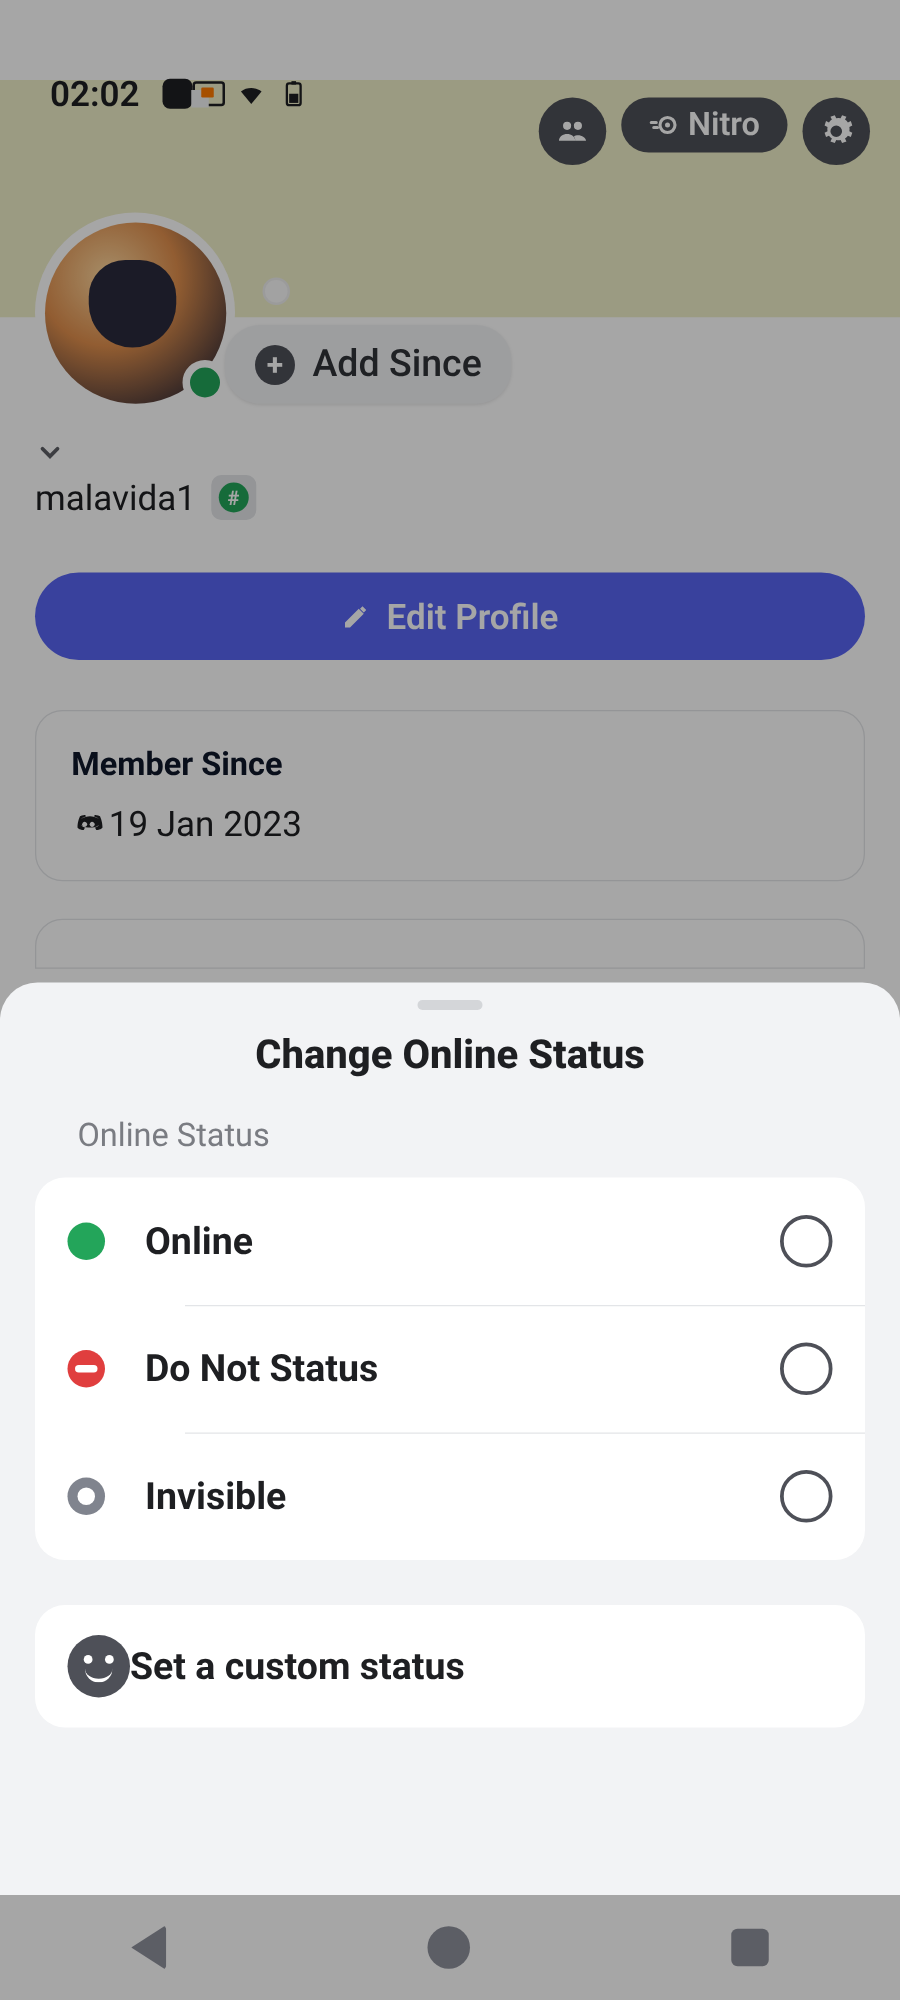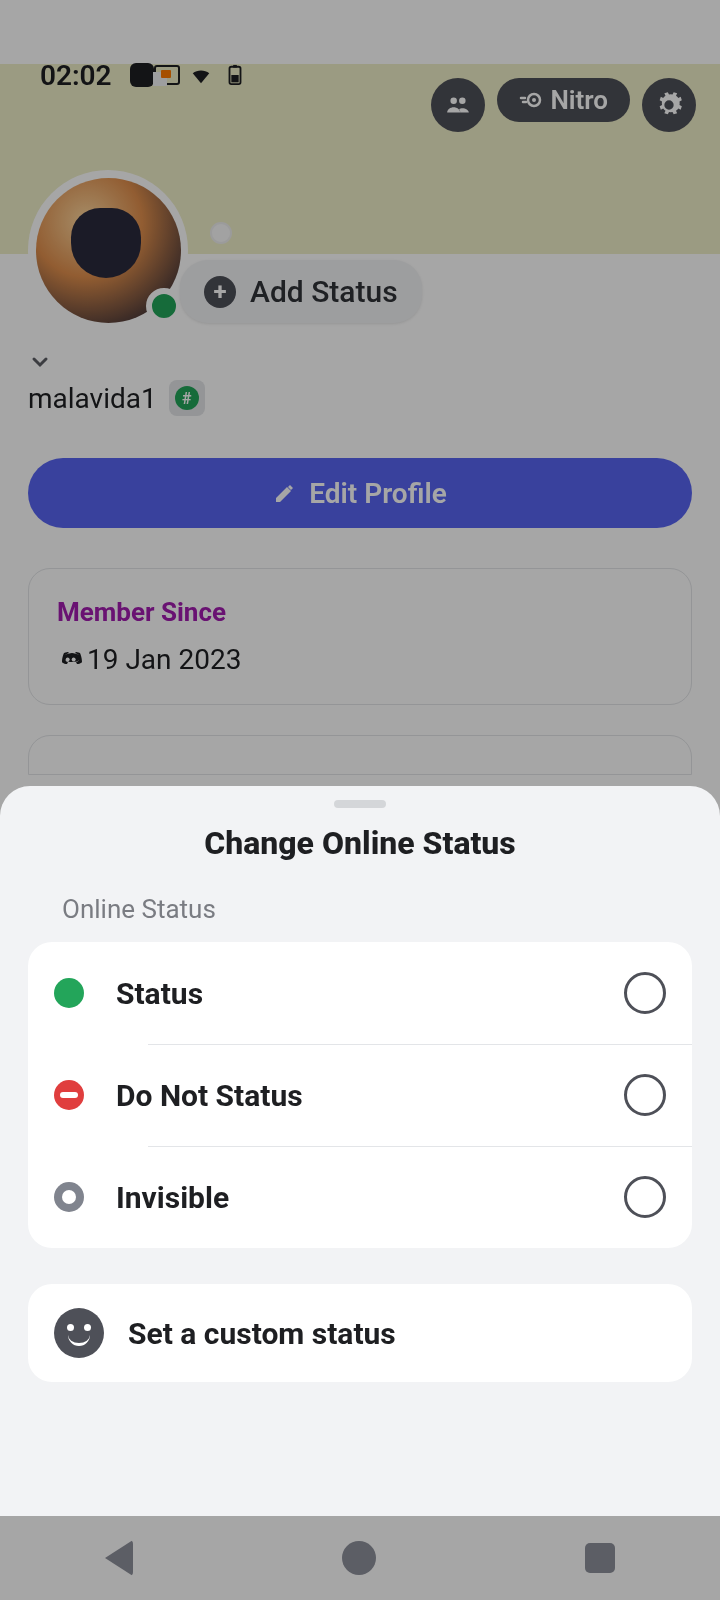--- a/index.html
+++ b/index.html
@@ -49,21 +49,21 @@
   .chevron { color:#5c5e65; }
   .handle-row { margin-top:6px; display:flex; align-items:center; gap:12px; font-size:28px; color:#1e1f22; }
   .hash-badge { width:36px; height:36px; border-radius:8px; background:#e3e5e8; display:flex; align-items:center; justify-content:center; }
   .hash-inner { width:24px; height:24px; border-radius:50%; background:#23a55a; color:#fff; font-size:16px; font-weight:700; display:flex; align-items:center; justify-content:center; }
   
   
   .edit-btn { margin-top: 42px; height:70px; background:#5865f2; border-radius:35px; display:flex; align-items:center; justify-content:center; gap:12px; color:#fff; font-size:28px; font-weight:600; }
   
   
   .card { margin-top: 40px; border:1px solid #e3e5e8; border-radius:22px; padding:28px; }
-  .card-title { font-size:26px; font-weight:700; color:#a21caf; }
+  .card-title { font-size:26px; font-weight:700; color:#0f172a; }
   .card-row { margin-top:16px; display:flex; align-items:center; gap:0; font-size:28px; color:#1e1f22; }
   
   .card2 { margin-top: 30px; border:1px solid #e3e5e8; border-radius:22px 22px 0 0; height:40px; }
   
   
   .sheet { position:absolute; left:0; right:0; bottom:84px; top:786px; background:#f2f3f5; border-radius:30px 30px 0 0; z-index:10; padding: 14px 28px 3px; }
   .grabber { width:52px; height:8px; background:#d4d6d9; border-radius:4px; margin:0 auto 16px; }
   .sheet-title { text-align:center; font-size:32px; font-weight:800; color:#1e1f22; }
   .section-label { margin-top:32px; font-size:26px; font-weight:400; color:#7a7c82;margin-left:34px; }
   .options { margin-top:18px; background:#fff; border-radius:24px; overflow:hidden; }
@@ -74,21 +74,21 @@
   .opt-idle { position:relative; }
   .opt-idle::before { content:''; position:absolute; inset:0; background:#ca8a04; border-radius:50%; }
   .opt-idle::after { content:''; position:absolute; left:-4px; top:-4px; width:22px; height:22px; background:#fff; border-radius:50%; }
   .opt-dnd { background:#e03e3e; border-radius:50%; position:relative; }
   .opt-dnd::after { content:''; position:absolute; left:6px; right:6px; top:12px; height:6px; background:#fff; border-radius:3px; }
   .opt-inv { background:#80848e; border-radius:50%; position:relative; }
   .opt-inv::after { content:''; position:absolute; inset:8px; background:#fff; border-radius:50%; }
   .option-label { flex:1; font-size:30px; font-weight:700; color:#1e1f22; }
   .radio { width:42px; height:42px; border:3px solid #4e5058; border-radius:50%; }
   
-  .custom { margin-top:36px; background:#fff; border-radius:24px; padding:24px 26px; display:flex; align-items:center; gap:24px; }
+  .custom { margin-top:36px; background:#fff; border-radius:24px; padding:24px 26px; display:flex; align-items:center; }
   .smiley { width:50px; height:50px; border-radius:50%; background:#4e5058; position:relative; }
   .smiley::before{content:'';position:absolute;left:13px;top:16px;width:7px;height:7px;background:#fff;border-radius:50%;box-shadow:17px 0 0 #fff;}
   .smiley::after{content:'';position:absolute;left:14px;bottom:12px;width:22px;height:10px;border-bottom:3px solid #fff;border-radius:0 0 12px 12px;}
   .custom-label { font-size:30px; font-weight:700; color:#1e1f22; }
   
   
   .navbar { position:absolute; left:0; right:0; bottom:0; height:84px; display:flex; align-items:center; justify-content:space-around; z-index:20; background: transparent; }
   .nav-tri { width:0; height:0; border-top:18px solid transparent; border-bottom:18px solid transparent; border-right:28px solid #5c5e65; border-radius:4px; }
   .nav-circ { width:34px; height:34px; border-radius:50%; background:#5c5e65; }
   .nav-sq { width:30px; height:30px; background:#5c5e65; border-radius:5px; }
@@ -144,21 +144,21 @@
   <div class="avatar-wrap">
     <div class="avatar-ring">
       <div class="avatar-img"></div>
     </div>
     <div class="presence-dot"></div>
     <div class="bubble-dot"></div>
   </div>
 
   <div class="add-status">
     <div class="plus-circle">+</div>
-    <span>Add Status</span>
+    <span>Add Since</span>
   </div>
 
   <div class="profile-body">
     <div class="name-row">
       <svg class="chevron" width="24" height="24" viewBox="0 0 24 24">
           <path d="M6 9l6 6 6-6" fill="none" stroke="#5c5e65" stroke-width="3" stroke-linecap="round"></path>
         </svg>
     </div>
     <div class="handle-row">
       <span>malavida1</span>
@@ -190,21 +190,21 @@
   <div class="dim"></div>
 
   <div class="sheet">
     <div class="grabber"></div>
     <div class="sheet-title">Change Online Status</div>
     <div class="section-label">Online Status</div>
 
     <div class="options">
       <div class="option">
         <div class="option-icon opt-online"></div>
-        <div class="option-label">Status</div>
+        <div class="option-label">Online</div>
         <div class="radio"></div>
       </div>
       <div class="option">
         <div class="option-icon opt-dnd"></div>
         <div class="option-label">Do Not Status</div>
         <div class="radio"></div>
       </div>
       <div class="option">
         <div class="option-icon opt-inv"></div>
         <div class="option-label">Invisible</div>

